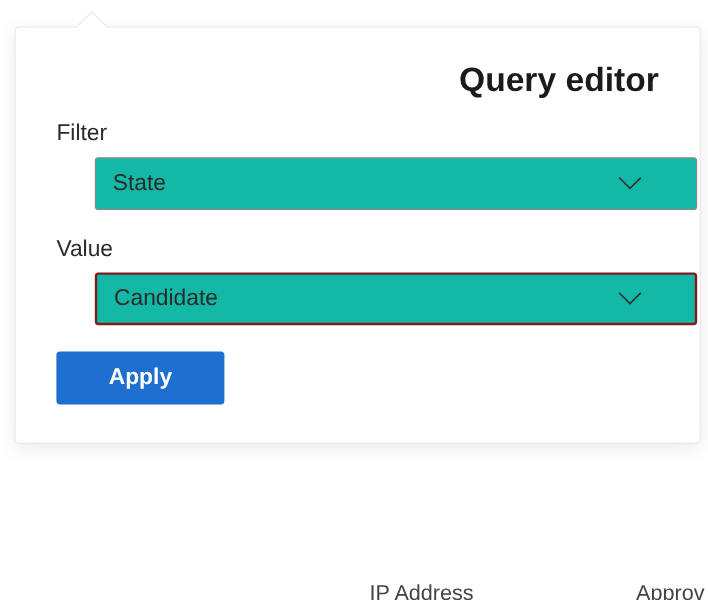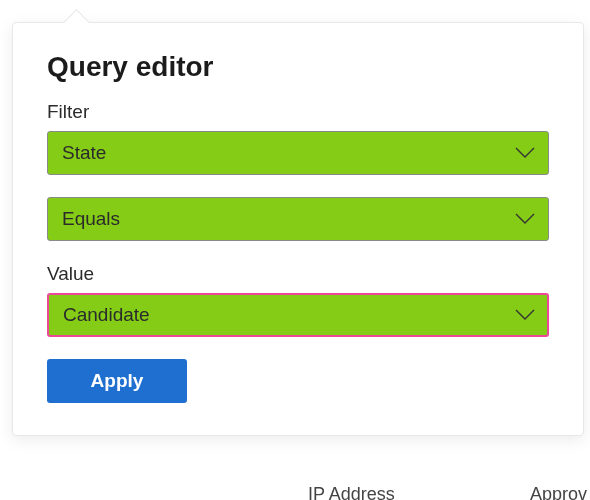--- a/index.html
+++ b/index.html
@@ -41,49 +41,51 @@
       background: #ffffff;
       border-left: 1px solid #e8e8e8;
       border-top: 1px solid #e8e8e8;
       transform: rotate(45deg);
     }
     .panel-title {
       font-size: 28px;
       font-weight: 600;
       color: #1b1b1b;
       margin-bottom: 18px;
+      text-align: right;
     }
     .field-label {
       font-size: 19px;
       color: #2b2b2b;
       margin-bottom: 8px;
       display: block;
       margin-top: 12px;
     }
     .select-wrap {
       position: relative;
       margin-bottom: 22px;
     }
     .select-wrap.focused .select {
-      border: 2px solid #ec4899;
+      border: 2px solid #7f1d1d;
       align-items: center;
     }
     .select {
       width: 100%;
       height: 44px;
       border: 1px solid #8a8a8a;
       border-radius: 3px;
-      background: #84cc16;
+      background: #14b8a6;
       padding: 0 40px 0 14px;
       font-size: 19px;
       color: #2b2b2b;
       text-align: left;
       cursor: pointer;
       display: flex;
       align-items: center;
+      margin-left: 32px;
     }
     .chevron {
       position: absolute;
       right: 14px;
       top: 50%;
       transform: translateY(-50%);
       pointer-events: none;
     }
     .chevron svg {
       display: block;
@@ -132,30 +134,20 @@
     <button class="select">
       <span>State</span>
     </button>
     <span class="chevron">
       <svg width="20" height="12" viewBox="0 0 20 12">
           <path d="M1 1 L10 10 L19 1" stroke="#333" stroke-width="1.4" fill="none"></path>
         </svg>
     </span>
   </div>
 
-  <div class="select-wrap">
-    <button class="select">
-      <span>Equals</span>
-    </button>
-    <span class="chevron">
-      <svg width="20" height="12" viewBox="0 0 20 12">
-          <path d="M1 1 L10 10 L19 1" stroke="#333" stroke-width="1.4" fill="none"></path>
-        </svg>
-    </span>
-  </div>
 
   <label class="field-label">Value</label>
   <div class="select-wrap focused">
     <button class="select">
       <span>Candidate</span>
     </button>
     <span class="chevron">
       <svg width="20" height="12" viewBox="0 0 20 12">
           <path d="M1 1 L10 10 L19 1" stroke="#333" stroke-width="1.4" fill="none"></path>
         </svg>

